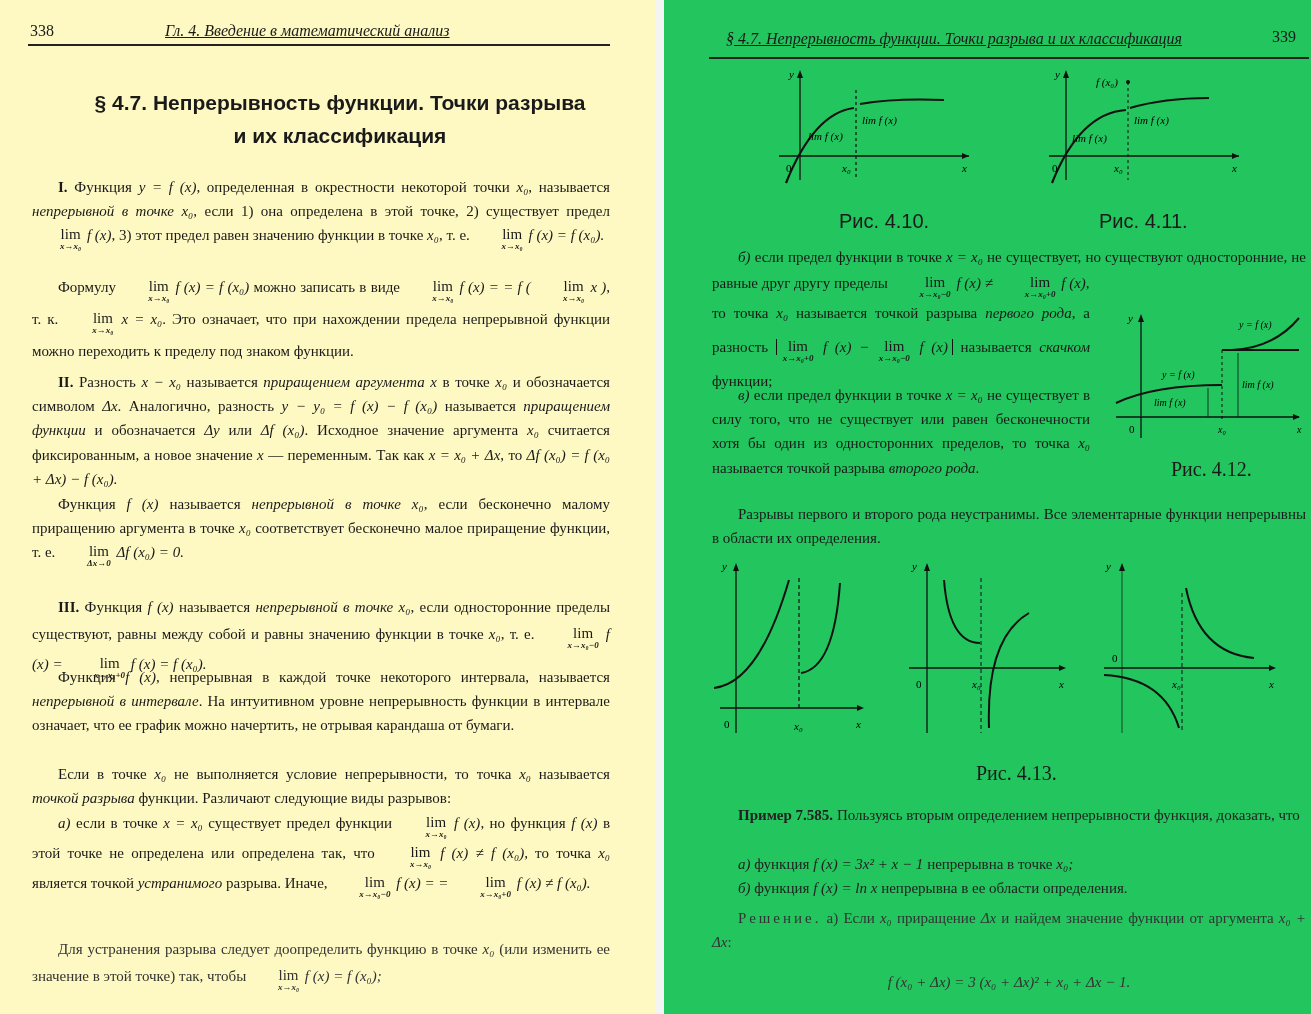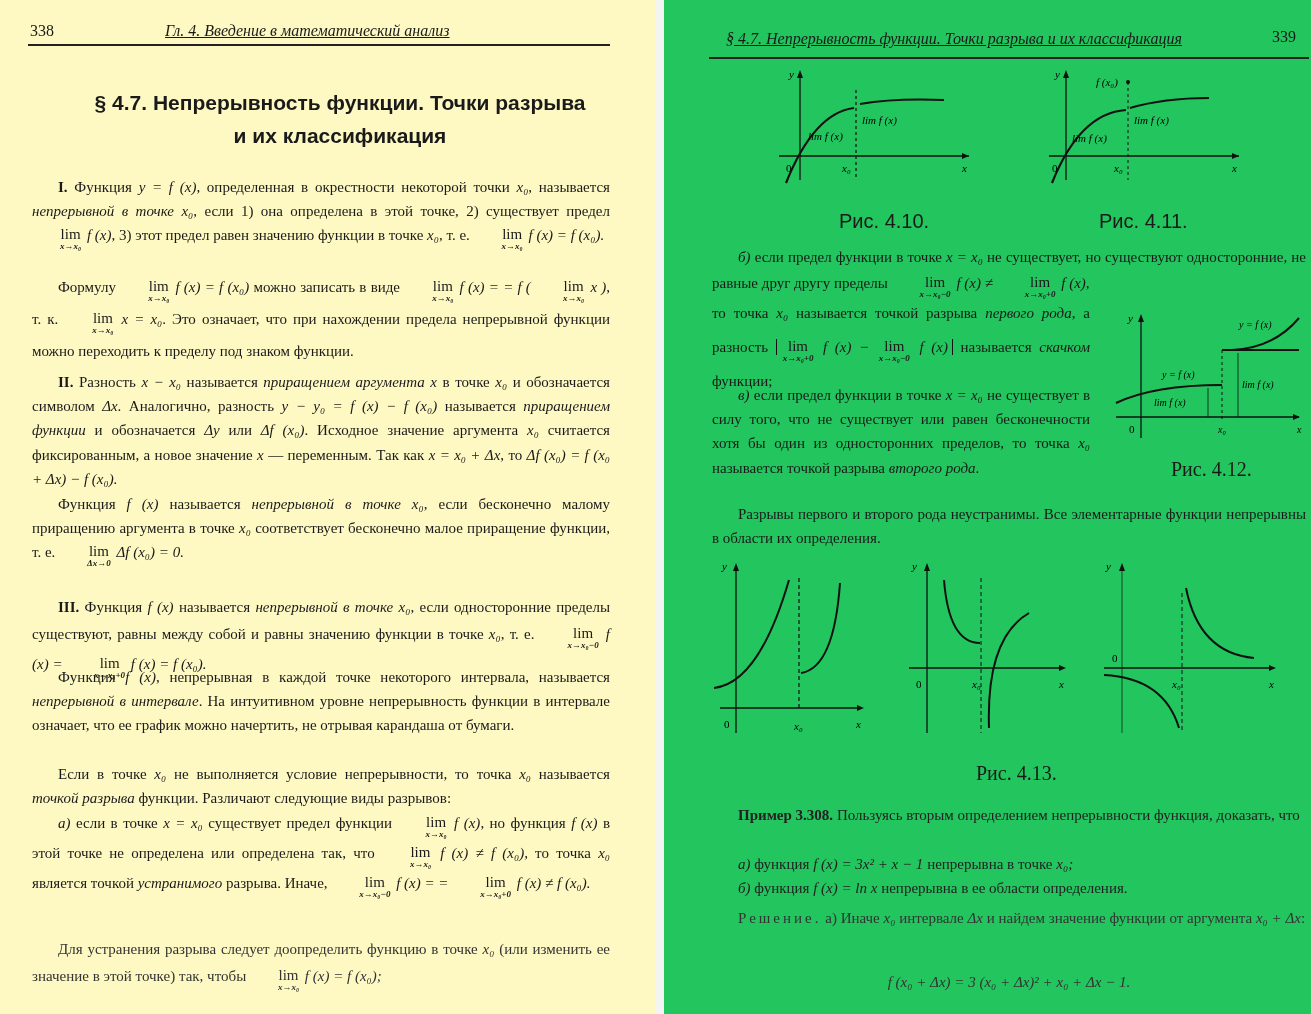--- a/index.html
+++ b/index.html
@@ -191,25 +191,25 @@
       <path d="M472,30 Q485,95 540,100" fill="none" stroke="#111" stroke-width="2"></path>
       <text x="392" y="12" font-size="11">y</text>
       <text x="555" y="130" font-size="11">x</text>
       <text x="398" y="104" font-size="11" style="font-style:normal">0</text>
       <text x="458" y="130" font-size="11">x₀</text>
     </g>
   </svg>
   <div class="caption" style="left:312px;top:762px;font-family:'Liberation Serif',serif;">Рис. 4.13.</div>
 
   <div class="para ind" style="left:48px;top:803px;width:594px;color:#222;">
-    <span class="b">Пример 3.308.</span><span> Пользуясь вторым определением непрерывности функция, доказать, что</span>
+    <span class="b">Пример 7.585.</span><span> Пользуясь вторым определением непрерывности функция, доказать, что</span>
   </div>
   <div class="para ind" style="left:48px;top:852px;width:594px;color:#222;">
     <span class="em">а)</span><span> функция </span><span class="m">f (x) = 3x² + x − 1</span><span> непрерывна в точке </span><span class="m">x₀;</span>
   </div>
   <div class="para ind" style="left:48px;top:876px;width:594px;color:#222;">
     <span class="em">б)</span><span> функция </span><span class="m">f (x) = ln x</span><span> непрерывна в ее области определения.</span>
   </div>
   <div class="para ind" style="left:48px;top:906px;width:594px;color:#333;">
-    <span class="spaced">Решение.</span><span> а) Иначе </span><span class="m">x₀</span><span> интервале </span><span class="m">Δx</span><span> и найдем значение функции от аргумента </span><span class="m">x₀ + Δx</span><span>:</span>
+    <span class="spaced">Решение.</span><span> а) Если </span><span class="m">x₀</span><span> приращение </span><span class="m">Δx</span><span> и найдем значение функции от аргумента </span><span class="m">x₀ + Δx</span><span>:</span>
   </div>
   <div class="para m" style="left:48px;top:970px;width:594px;text-align:center;color:#333;">f (x₀ + Δx) = 3 (x₀ + Δx)² + x₀ + Δx − 1.</div>
 </div>
 
 </body></html>

